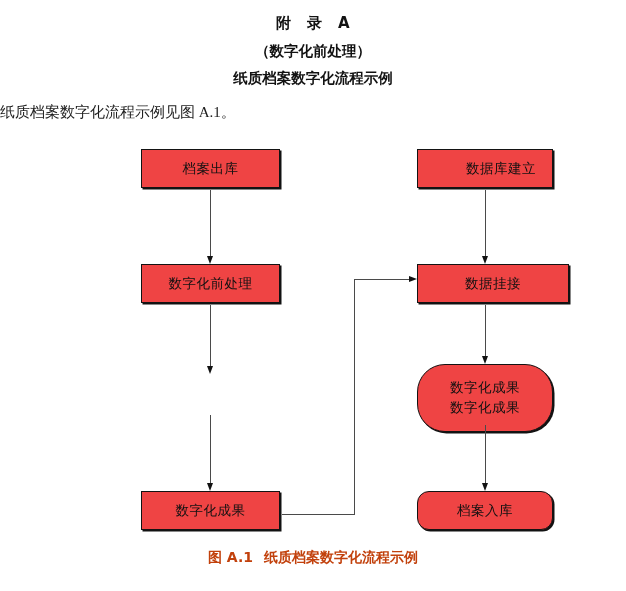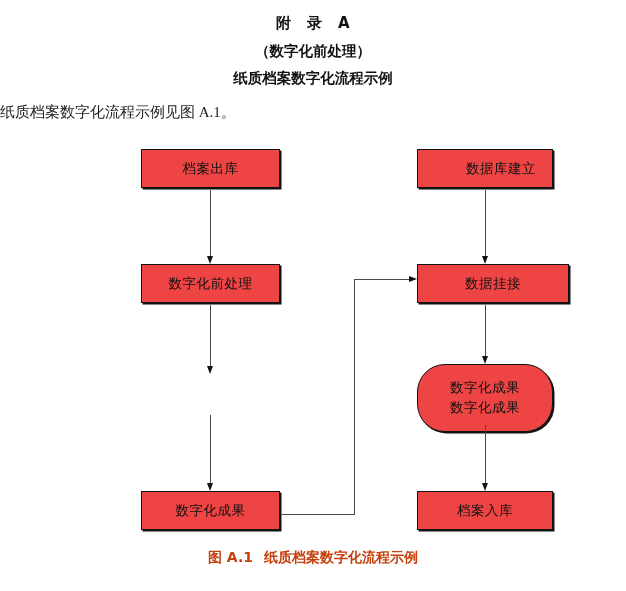--- a/index.html
+++ b/index.html
@@ -80,21 +80,21 @@
   
   #node-chuku      { left: 141px; top: 149px; width: 139px; height: 39px; }
   #node-qianchuli  { left: 141px; top: 264px; width: 139px; height: 39px; }
   #node-saomiao    { left: 141px; top: 374px; width: 139px; height: 39px; }
   #node-tuxiang    { left: 141px; top: 491px; width: 139px; height: 39px; }
 
   
   #node-shujuku    { left: 417px; top: 149px; width: 136px; height: 39px; padding-left: 32px; }
   #node-guajie     { left: 417px; top: 264px; width: 152px; height: 39px; }
   #node-chengguo   { left: 417px; top: 364px; width: 136px; height: 68px; border-radius: 28px; }
-  #node-ruku       { left: 417px; top: 491px; width: 136px; height: 39px; }
+  #node-ruku       { left: 417px; top: 491px; width: 136px; height: 39px; border-radius: 12px; }
 
   .node .label2 { display: block; }
 
   
   .vline {
     position: absolute;
     width: 1px;
     background: #4a4a4a;
   }
   .hline {

